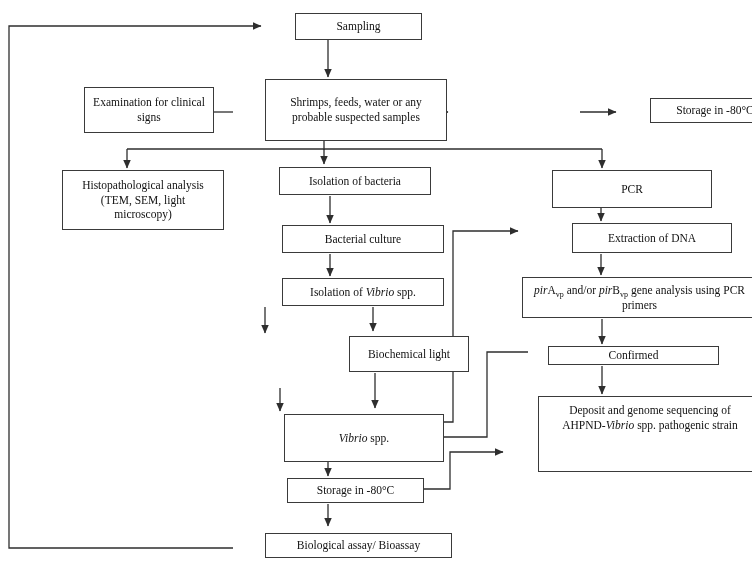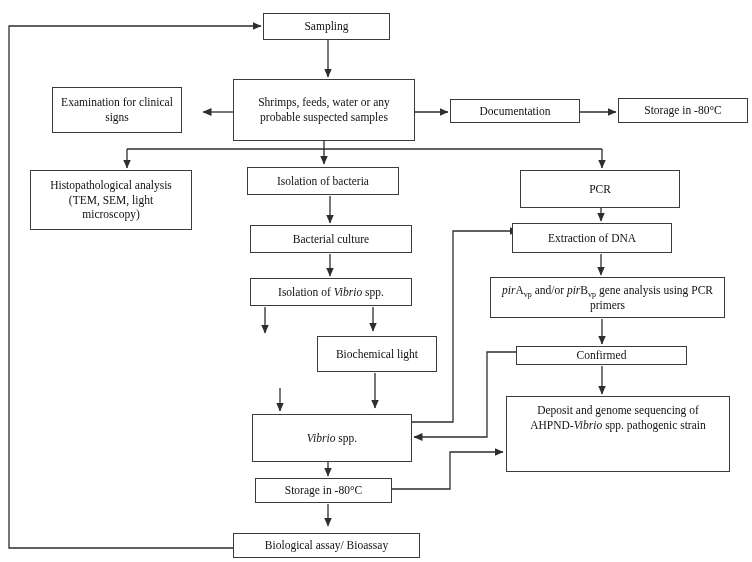--- a/index.html
+++ b/index.html
@@ -5,21 +5,21 @@
   html,body{margin:0;padding:0;background:#fff;}
   #canvas{
     position:relative;width:752px;height:562px;background:#ffffff;
     font-family:"Liberation Serif",serif;overflow:hidden;
   }
   #wires{position:absolute;left:0;top:0;width:752px;height:562px;}
   .node{
     position:absolute;box-sizing:border-box;
     display:flex;align-items:center;justify-content:center;
     text-align:center;border:1.4px solid #3a3a3a;background:#fff;
-    font-size:11.5px;line-height:1.28;color:#111;padding:1px 3px;
+    font-size:11.5px;line-height:1.28;color:#111;padding:1px 3px;margin-left:32px;
   }
   .node.top-align{align-items:flex-start;padding-top:6px;}
   .node sub{font-size:0.7em;line-height:0;}
 </style>
 </head>
 <body>
 
 <div id="canvas">
 
   <svg id="wires" viewBox="0 0 752 562" fill="none" stroke="#2e2e2e" stroke-width="1.3">
@@ -60,23 +60,20 @@
     </div>
 
   <div class="node" style="left:233px;top:79px;width:182px;height:62px">
       <div><span>Shrimps, feeds, water or any</span><br><span>probable suspected samples</span></div>
     </div>
 
   <div class="node" style="left:52px;top:87px;width:130px;height:46px">
       <div><span>Examination for clinical</span><br><span>signs</span></div>
     </div>
 
-  <div class="node" style="left:450px;top:99px;width:130px;height:24px">
-      <div><span>Documentation</span></div>
-    </div>
 
   <div class="node" style="left:618px;top:98px;width:130px;height:25px">
       <div><span>Storage in -80°C</span></div>
     </div>
 
   <div class="node" style="left:30px;top:170px;width:162px;height:60px">
       <div><span>Histopathological analysis</span><br><span>(TEM, SEM, light</span><br><span>microscopy)</span></div>
     </div>
 
   <div class="node" style="left:247px;top:167px;width:152px;height:28px">
@@ -84,21 +81,21 @@
     </div>
 
   <div class="node" style="left:520px;top:170px;width:160px;height:38px">
       <div><span>PCR</span></div>
     </div>
 
   <div class="node" style="left:250px;top:225px;width:162px;height:28px">
       <div><span>Bacterial culture</span></div>
     </div>
 
-  <div class="node" style="left:512px;top:223px;width:160px;height:30px">
+  <div class="node" style="left:540px;top:223px;width:160px;height:30px">
       <div><span>Extraction of DNA</span></div>
     </div>
 
   <div class="node" style="left:250px;top:278px;width:162px;height:28px">
       <div><span>Isolation of </span><span style="font-style: italic;">Vibrio</span><span> spp.</span></div>
     </div>
 
   <div class="node" style="left:490px;top:277px;width:235px;height:41px">
       <div><span style="font-style: italic;">pir</span><span>A</span><sub>vp</sub><span> and/or </span><span style="font-style: italic;">pir</span><span>B</span><sub>vp</sub><span> gene analysis using PCR</span><br><span>primers</span></div>
     </div>

